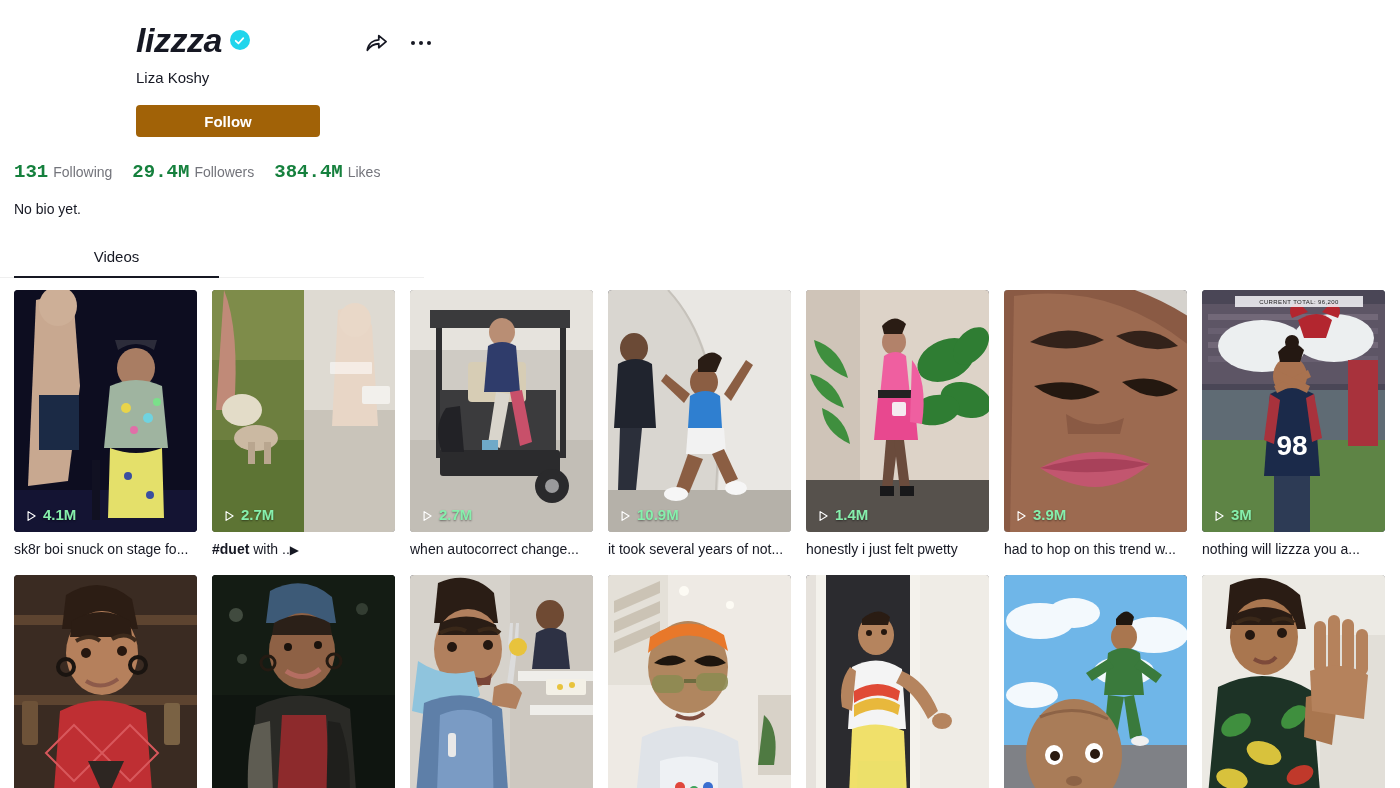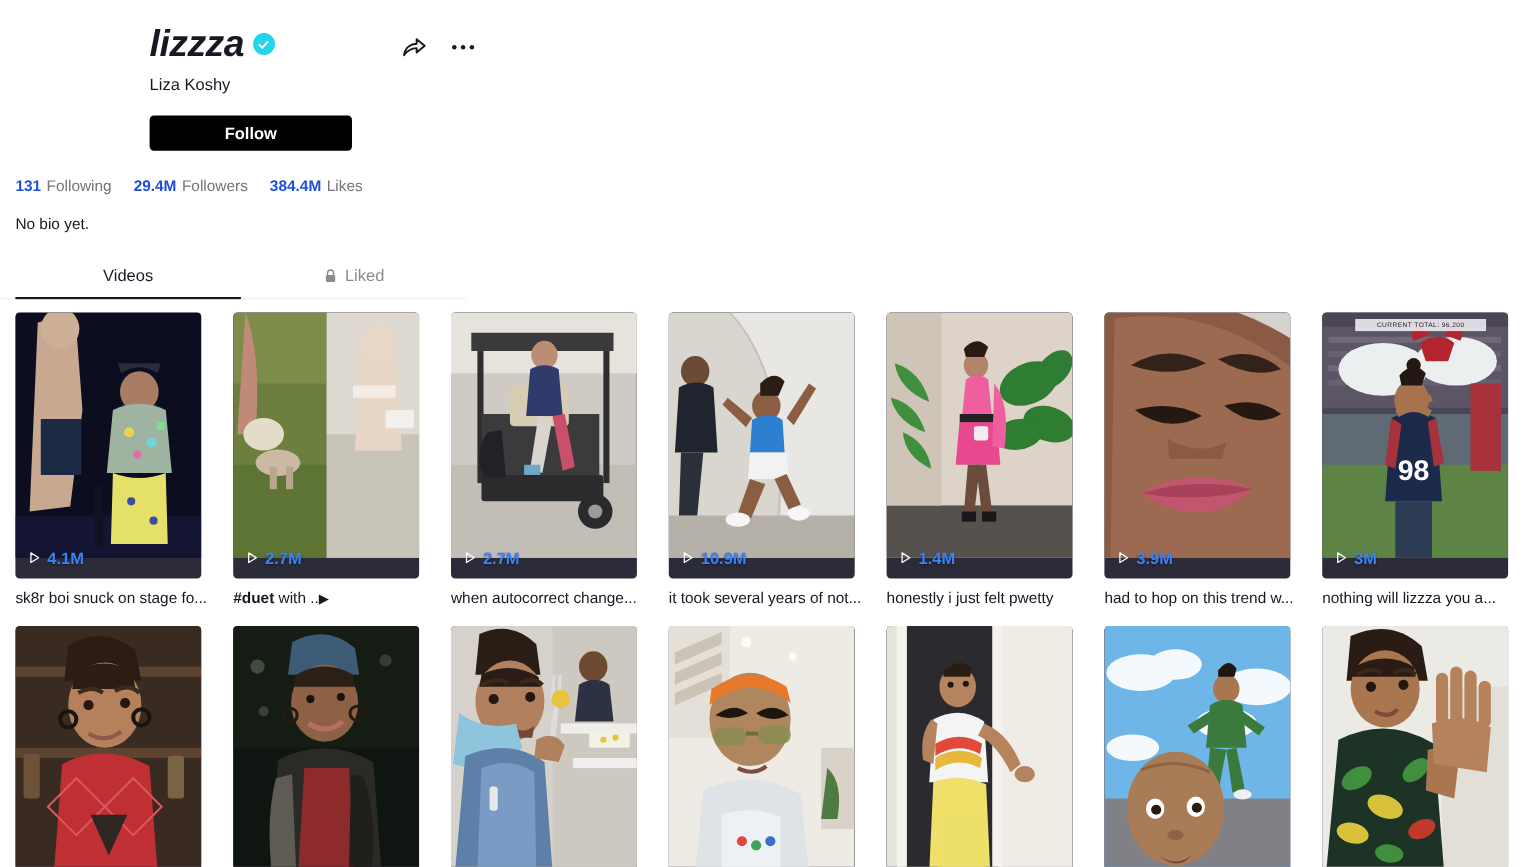--- a/index.html
+++ b/index.html
@@ -58,21 +58,21 @@
     font-weight: 400;
     color: #161823;
     margin-top: 9px;
     line-height: 1.2;
   }
 
   .follow-button {
     margin-top: 18px;
     width: 184px;
     height: 32px;
-    background: #000000;
+    background: #a16207;
     color: #ffffff;
     border: none;
     border-radius: 4px;
     font-size: 15px;
     font-weight: bold;
     font-family: "Liberation Sans", sans-serif;
     cursor: pointer;
     display: flex;
     align-items: center;
     justify-content: center;
@@ -111,21 +111,21 @@
   
   .stats-row {
     display: flex;
     gap: 20px;
     margin-top: 24px;
     padding-left: 14px;
     font-size: 15px;
     align-items: baseline;
   }
   .stat-item { display: flex; align-items: baseline; gap: 5px; }
-  .stat-value { font-weight: bold; color: #1d4ed8; font-size: 14px; }
+  .stat-value { font-weight: bold; color: #15803d; font-size: 19px; font-family: Liberation Mono, monospace; }
   .stat-label { color: #73747b; font-size: 14px; font-weight: 400; }
 
   .bio {
     padding-left: 14px;
     margin-top: 18px;
     font-size: 14px;
     color: #161823;
     font-weight: 400;
   }
 
@@ -163,38 +163,38 @@
   
   .video-grid {
     margin-top: 12px;
     padding-left: 14px;
     display: grid;
     grid-template-columns: repeat(7, 183px);
     gap: 16px 15px;
   }
   .video-card { width: 183px; }
   .thumb {
-    width: 169px;
+    width: 183px;
     height: 242px;
     border-radius: 4px;
     position: relative;
     overflow: hidden;
     background: #2b2b3a;
     cursor: pointer;
   }
   .thumb-art { position: absolute; inset: 0; }
 
   .play-count {
     position: absolute;
     left: 10px;
     bottom: 9px;
     display: flex;
-    align-items: flex-start;
+    align-items: flex-end;
     gap: 5px;
-    color: #3b82f6;
+    color: #86efac;
     font-size: 15px;
     font-weight: bold;
     text-shadow: 0 1px 2px rgba(0,0,0,.45);
     z-index: 4;
   }
   .caption {
     margin-top: 8px;
     font-size: 14px;
     color: #161823;
     white-space: nowrap;
@@ -266,29 +266,20 @@
       <span class="stat-label">Likes</span>
     </div>
   </div>
 
   <div class="bio">No bio yet.</div>
 </div>
 
 <div class="tabs">
   <div class="tab active">
     <span>Videos</span>
-  </div>
-  <div class="tab inactive">
-    <span class="lock-icon">
-      <svg width="13" height="14" viewBox="0 0 24 26" aria-hidden="true">
-        <path d="M7 11 V7.6 a5 5 0 0 1 10 0 V11" fill="none" stroke="#8a8b91" stroke-width="2.4" stroke-linecap="round"></path>
-        <rect x="4.2" y="11" width="15.6" height="12" rx="2.2" fill="#8a8b91"></rect>
-      </svg>
-    </span>
-    <span>Liked</span>
   </div>
 </div>
 
 <div class="video-grid">
 
   <div class="video-card">
     <div class="thumb">
       <svg class="thumb-art" viewBox="0 0 183 242" preserveAspectRatio="xMidYMid slice">
         <rect width="183" height="242" fill="#0d0d20"></rect>
         <rect x="0" y="200" width="183" height="42" fill="#141433"></rect>

